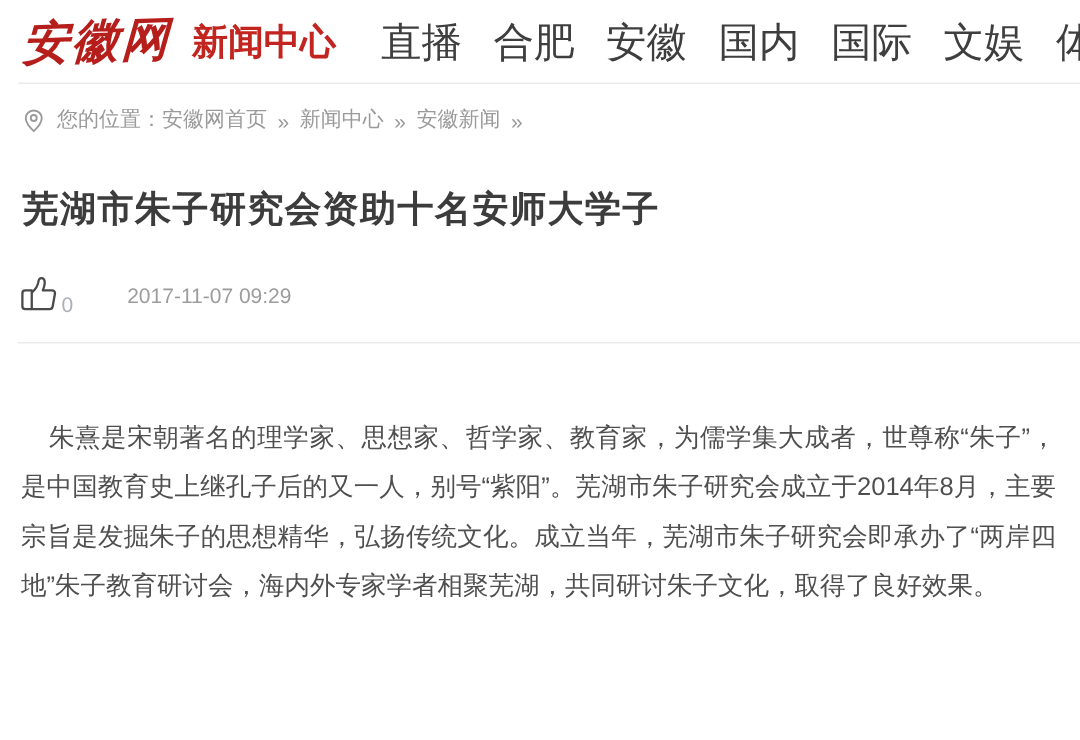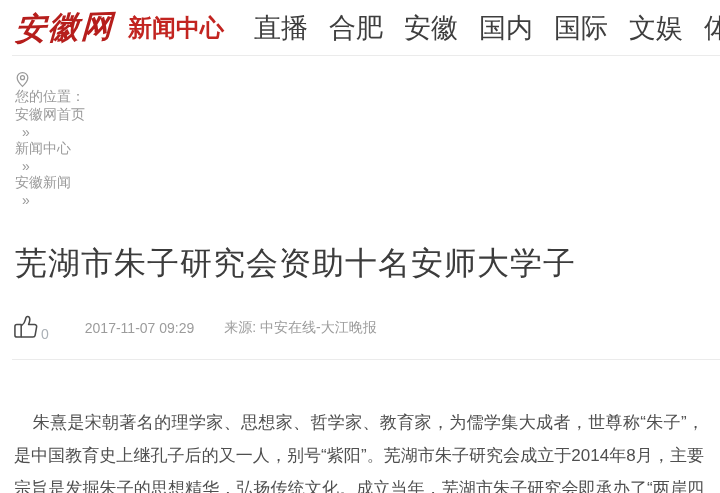--- a/index.html
+++ b/index.html
@@ -47,36 +47,35 @@
 
   .divider {
     height: 1px;
     background: #ebebeb;
     margin-left: 12px;
   }
 
   
   .breadcrumb {
     display: flex;
-    align-items: flex-start;
+    align-items: flex-end;
     padding: 15px 0 14px 15px;
     font-size: 14px;
     color: #9a9a9a;
     white-space: nowrap;
-    flex-direction: column;
   }
   .breadcrumb .pin { margin-right: 8px; display: inline-flex; }
   .breadcrumb .sep { margin: 0 7px; color: #9a9a9a; }
   .breadcrumb .crumb { cursor: pointer; }
 
   
   .article-title {
     margin: 20px 15px 0 15px;
-    font-size: 32px;
-    font-weight: normal;
+    font-size: 24px;
+    font-weight: bold;
     color: #3c3c3c;
     letter-spacing: 1px;
   }
   .article-meta {
     display: flex;
     align-items: center;
     margin: 28px 0 0 12px;
     font-size: 14px;
     color: #9c9c9c;
   }
@@ -139,19 +138,18 @@
   <span class="like-btn">
     <span>
       <svg width="27" height="25" viewBox="0 0 28 26" fill="none" stroke="#4a4a4a" stroke-width="1.6" stroke-linejoin="round">
         <path d="M5 11 L9.5 11 L9.5 24 L5 24 C3.8 24 3 23.2 3 22 L3 13 C3 11.8 3.8 11 5 11 Z"></path>
         <path d="M9.5 12.5 C12 10.5 13.5 8.5 14 5.5 C14.2 3.8 14.8 2.5 16.2 2.5 C17.6 2.5 18.5 3.8 18.5 5.8 C18.5 7.6 17.8 9.5 17.2 11 L23.5 11 C24.8 11 25.8 12 25.6 13.2 L24 22.2 C23.8 23.3 22.9 24 21.8 24 L9.5 24"></path>
       </svg>
     </span>
     <span class="like-count">0</span>
   </span>
   <span class="pub-time">2017-11-07 09:29</span>
-  <span class="source">来源: 中安在线-大江晚报</span>
 </div>
 <div class="divider meta-divider"></div>
 
 <div class="article-body">
   <p>朱熹是宋朝著名的理学家、思想家、哲学家、教育家，为儒学集大成者，世尊称“朱子”，是中国教育史上继孔子后的又一人，别号“紫阳”。芜湖市朱子研究会成立于2014年8月，主要宗旨是发掘朱子的思想精华，弘扬传统文化。成立当年，芜湖市朱子研究会即承办了“两岸四地”朱子教育研讨会，海内外专家学者相聚芜湖，共同研讨朱子文化，取得了良好效果。</p>
 </div>
 
 </body></html>

